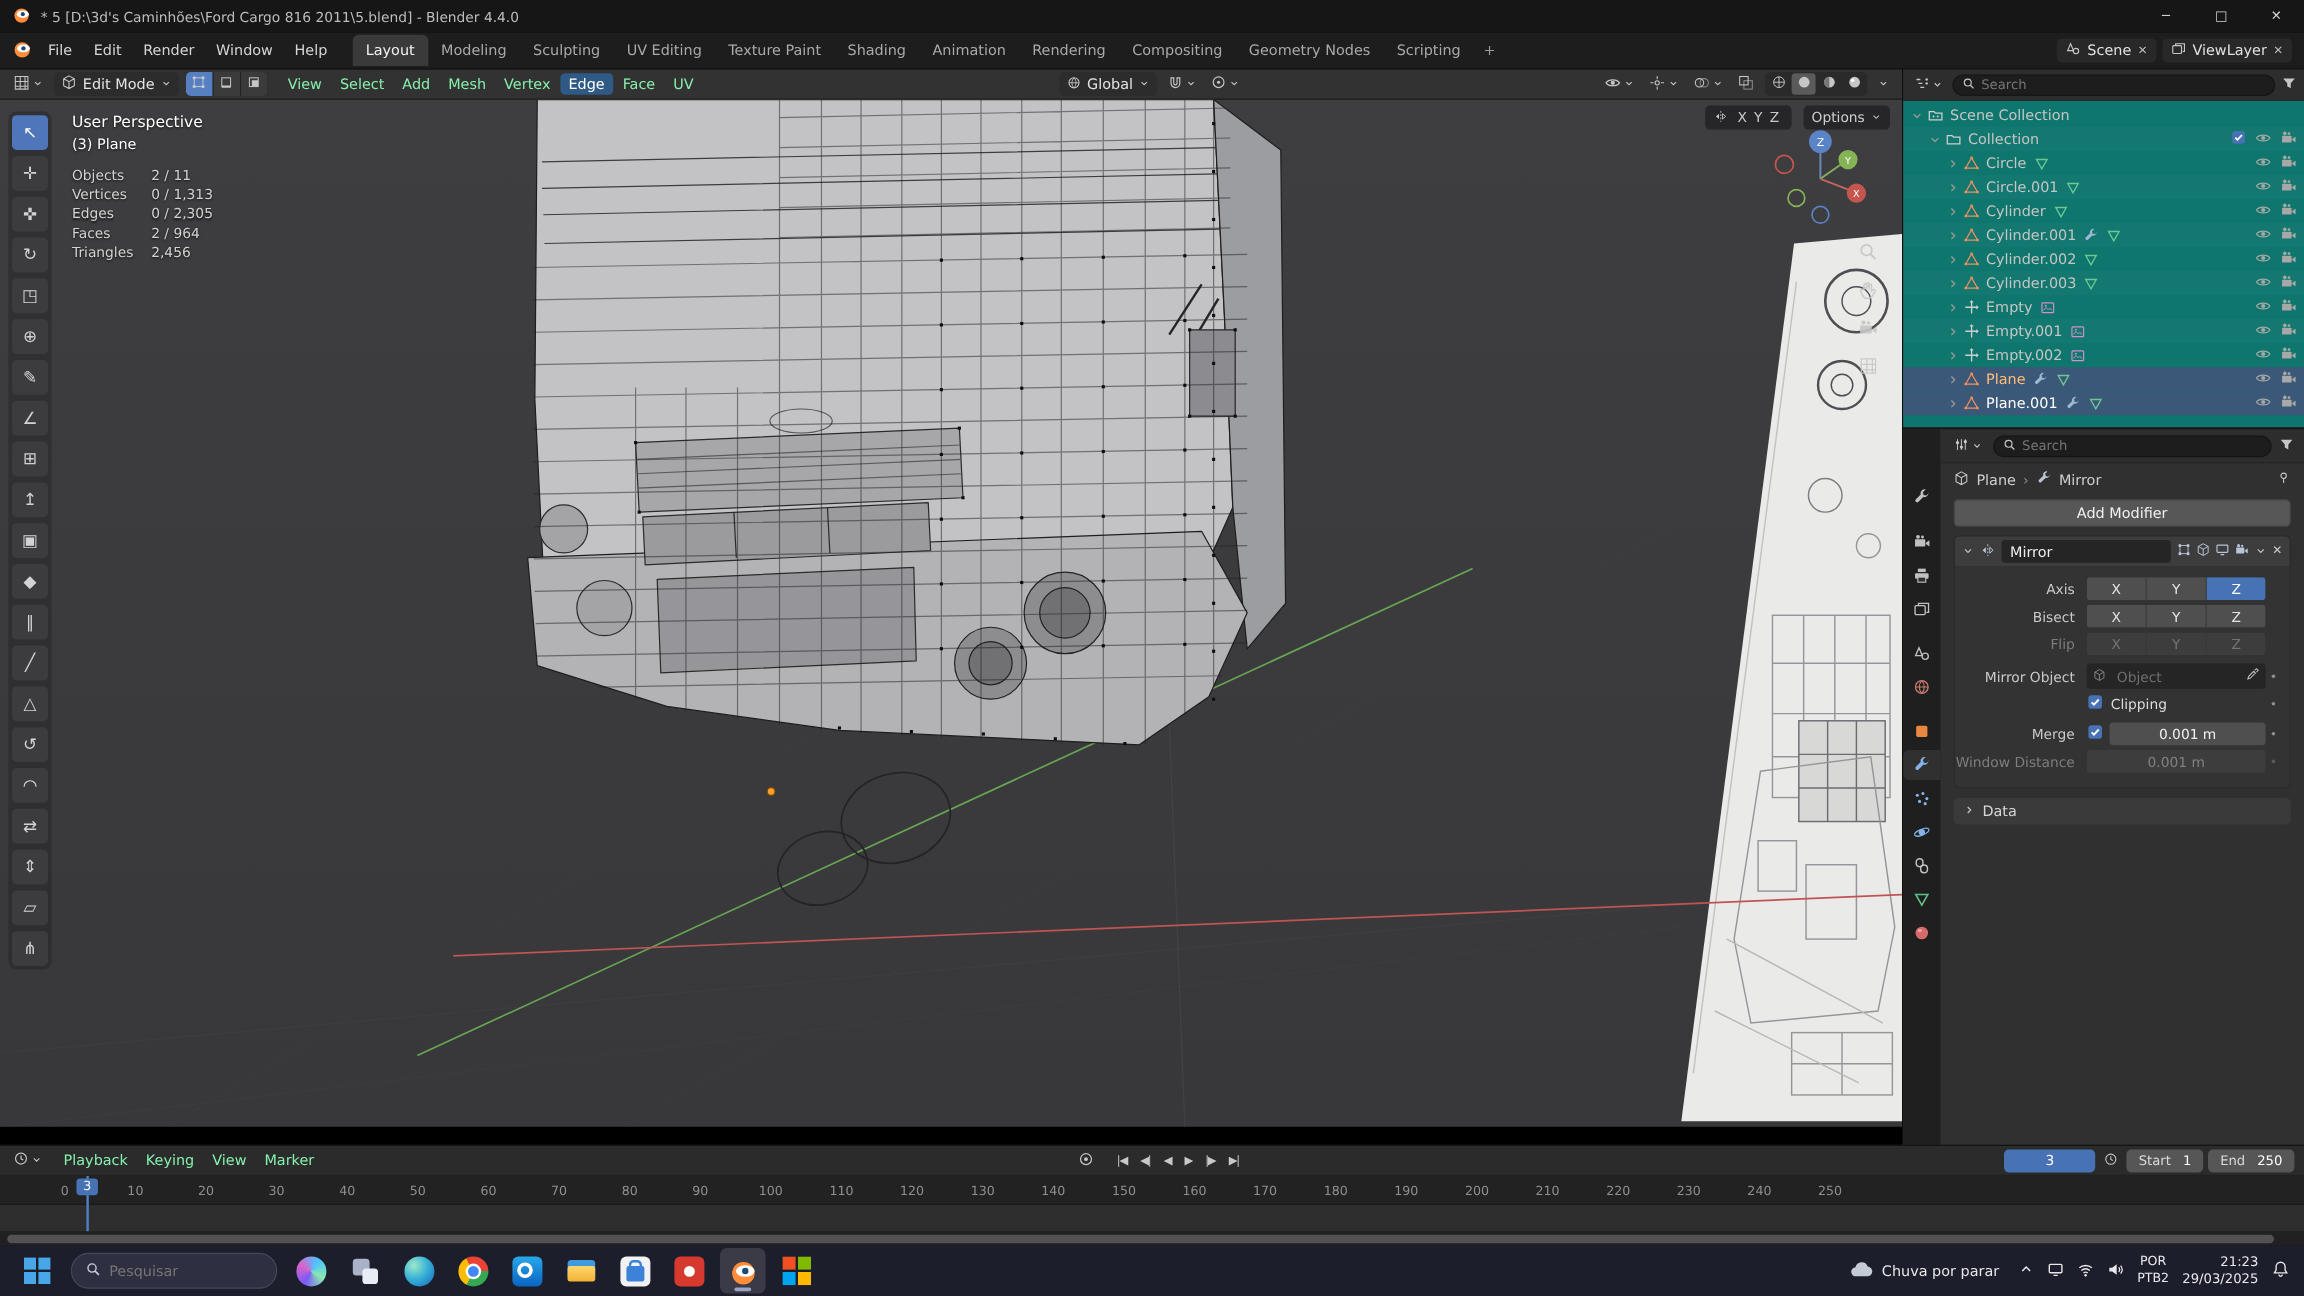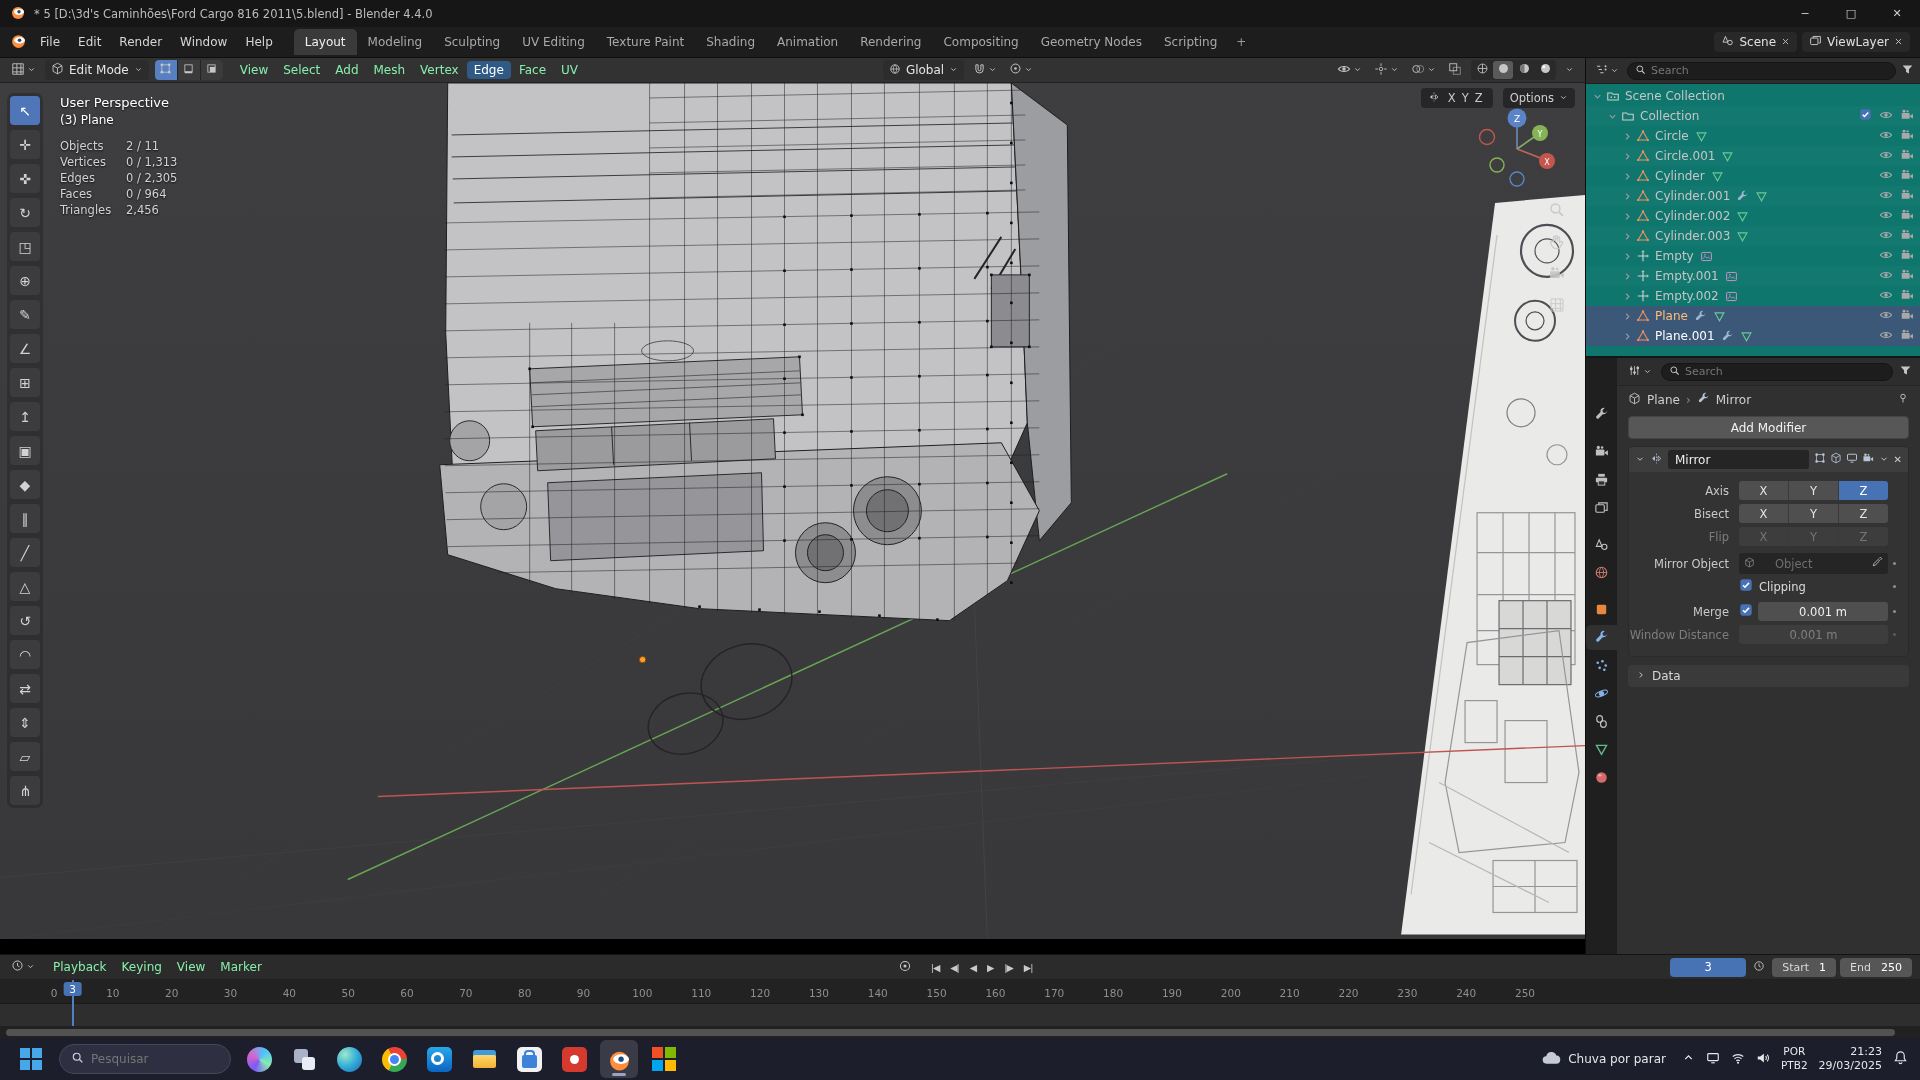--- a/index.html
+++ b/index.html
@@ -90,21 +90,21 @@
 .mlabel{width:110px;text-align:right;padding-right:10px;font-size:11.5px;color:#c9c9c9;flex:0 0 auto;white-space:nowrap}
 .mlabel.dis{color:#7d7d7d}
 .mctrl{flex:1;display:flex;align-items:center;min-width:0;gap:5px}
 .seg{display:flex;flex:1;border-radius:3px;overflow:hidden}
 .seg span{flex:1;height:19px;background:#4f4f4f;border-right:1px solid #3a3a3a;display:flex;align-items:center;justify-content:center;font-size:11.5px;color:#e3e3e3}
 .seg span:last-child{border-right:0}
 .seg span.on{background:#4772b3;color:#fff}
 .seg.dis span{background:#3d3d3d;color:#757575}
 .mdot{width:12px;flex:0 0 auto;display:flex;justify-content:center}
 .mdot i{width:3px;height:3px;border-radius:50%;background:#8f8f8f}
-.objfield{flex:1;height:21px;background:#252525;border-radius:3px;display:flex;align-items:center;gap:20px;padding:0 5px;font-size:11.5px;color:#6f6f6f}
+.objfield{flex:1;height:21px;background:#252525;border-radius:3px;display:flex;align-items:center;gap:9px;padding:0 5px;font-size:11.5px;color:#6f6f6f}
 .valfield{flex:1;height:19px;background:#4f4f4f;border-radius:3px;display:flex;align-items:center;justify-content:center;font-size:11.5px;color:#f0f0f0}
 .valfield.dis{background:#3d3d3d;color:#808080}
 .chkrow{font-size:11.5px;color:#dcdcdc;display:flex;align-items:center;gap:6px}
 .subpanel{margin:8px 11px;height:22px;background:#3a3a3a;border-radius:4px;display:flex;align-items:center;gap:6px;padding:0 8px;font-size:12px;color:#d6d6d6}
 
 .timeline{height:84px;flex:0 0 auto;display:flex;flex-direction:column;background:#2b2b2b;border-top:1px solid #141414}
 .tl-header{height:26px;display:flex;align-items:center;gap:4px;padding:0 8px;border-bottom:1px solid #202020}
 .tl-body{flex:1;position:relative}
 .tl-ruler{height:24px;background:#222;position:relative;border-bottom:1px solid #1a1a1a}
 .tick{position:absolute;bottom:4px;transform:translateX(-50%);font-size:10.5px;color:#8f8f8f}
@@ -523,21 +523,21 @@
               <div class="srow">
                 <span class="sl">Vertices</span>
                 <span class="sv">0 / 1,313</span>
               </div>
               <div class="srow">
                 <span class="sl">Edges</span>
                 <span class="sv">0 / 2,305</span>
               </div>
               <div class="srow">
                 <span class="sl">Faces</span>
-                <span class="sv">0 / 964</span>
+                <span class="sv">2 / 964</span>
               </div>
               <div class="srow">
                 <span class="sl">Triangles</span>
                 <span class="sv">2,456</span>
               </div>
             </div>
         </div>
 
         <div class="float-pills">
           <div class="pill">

